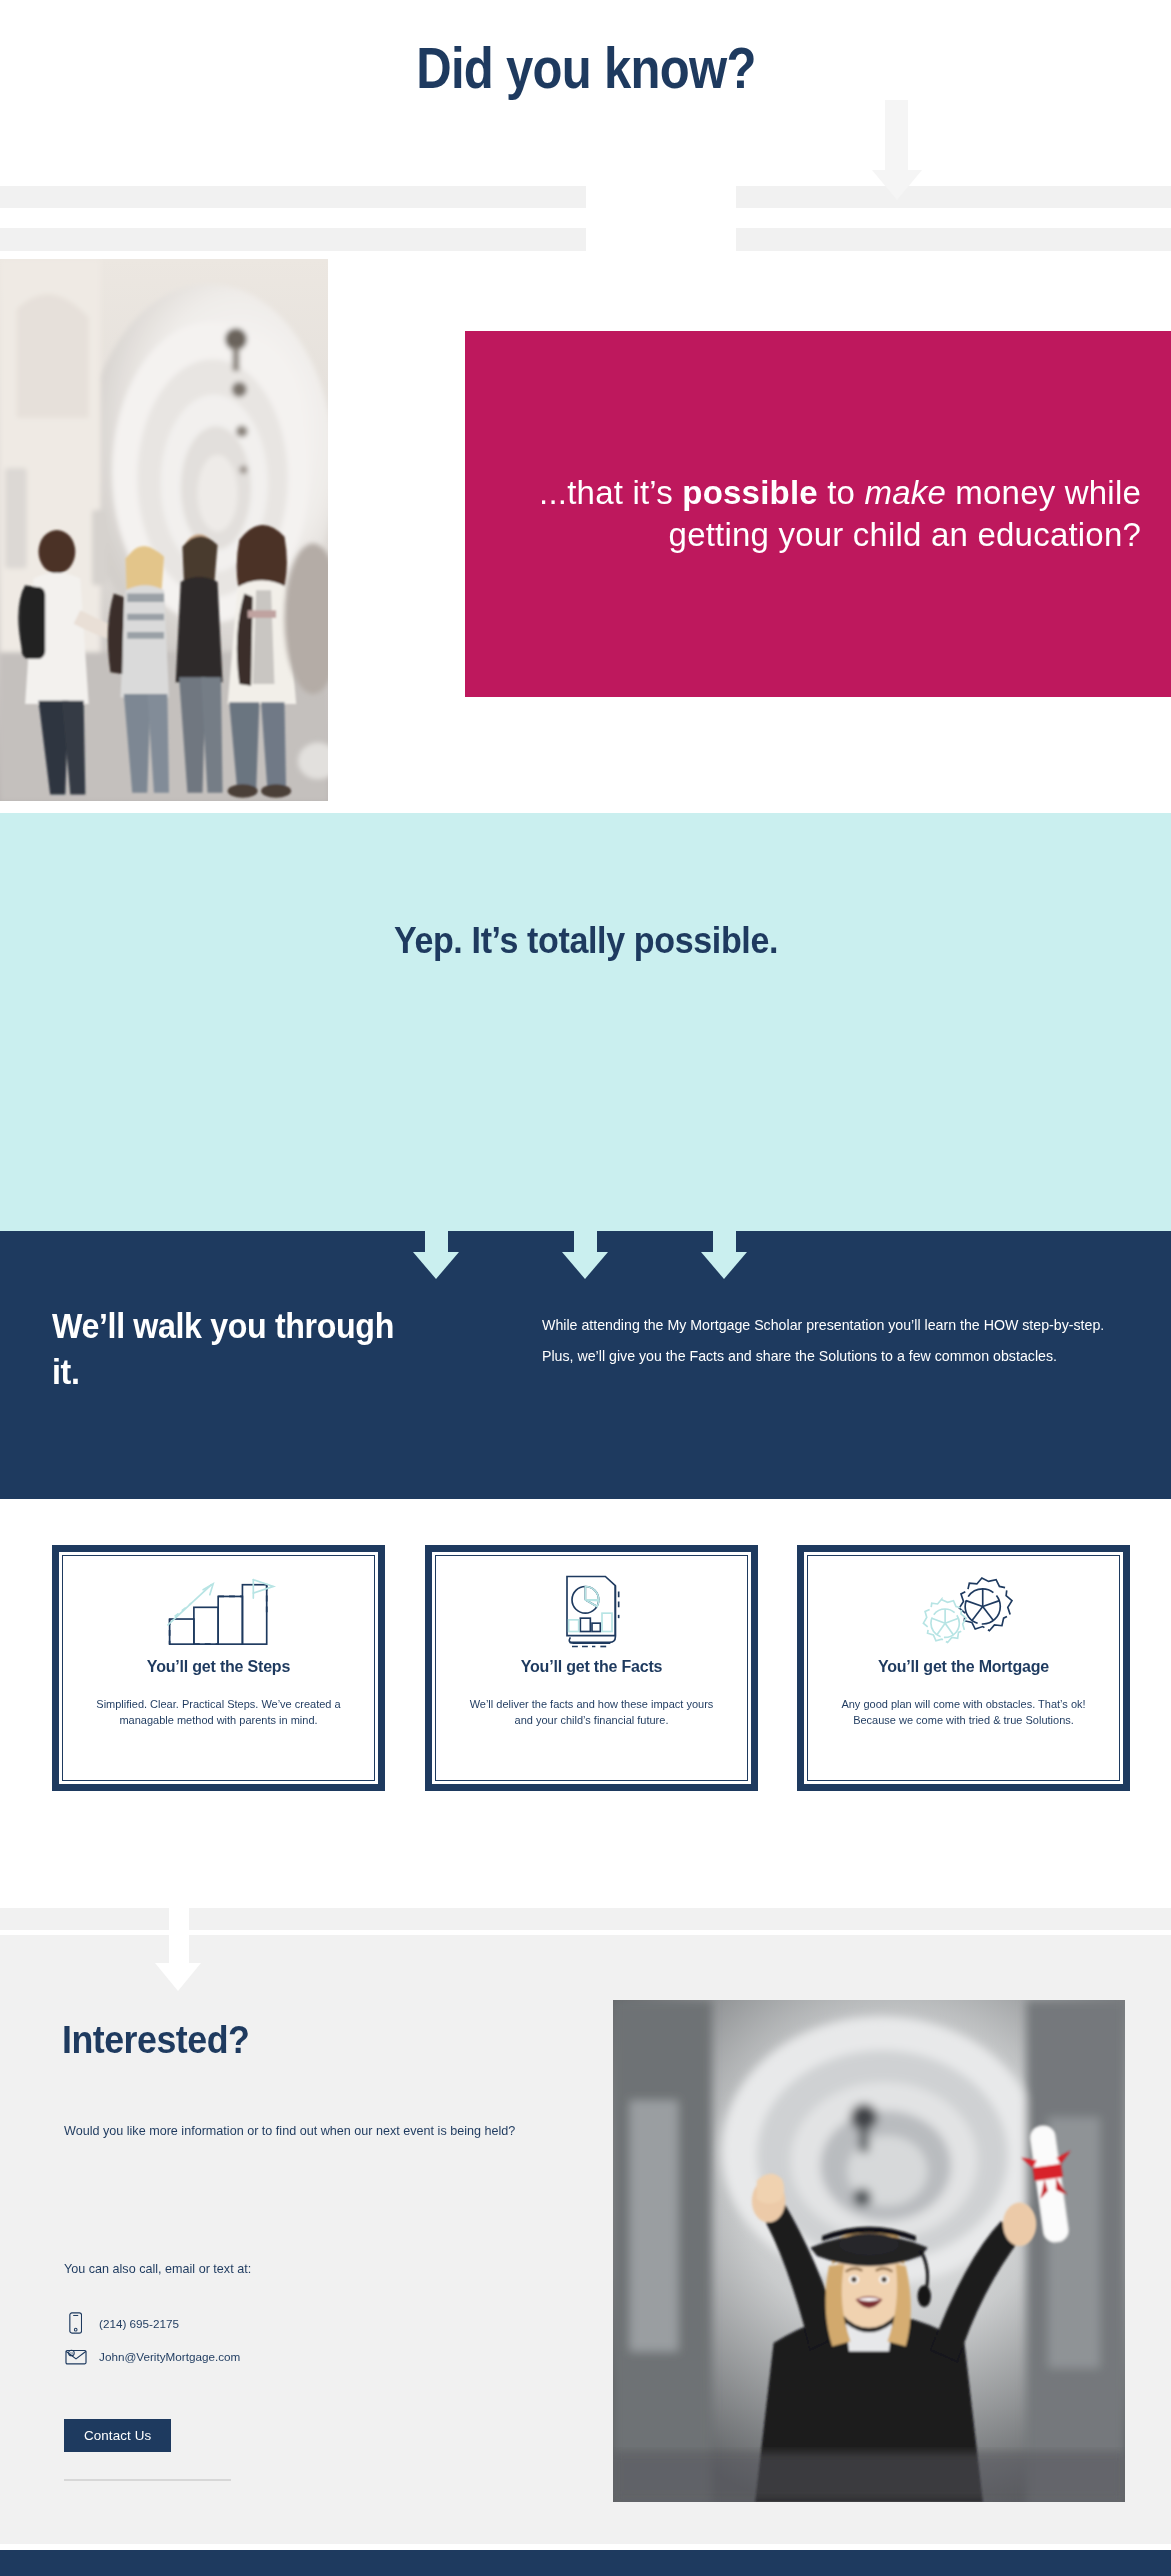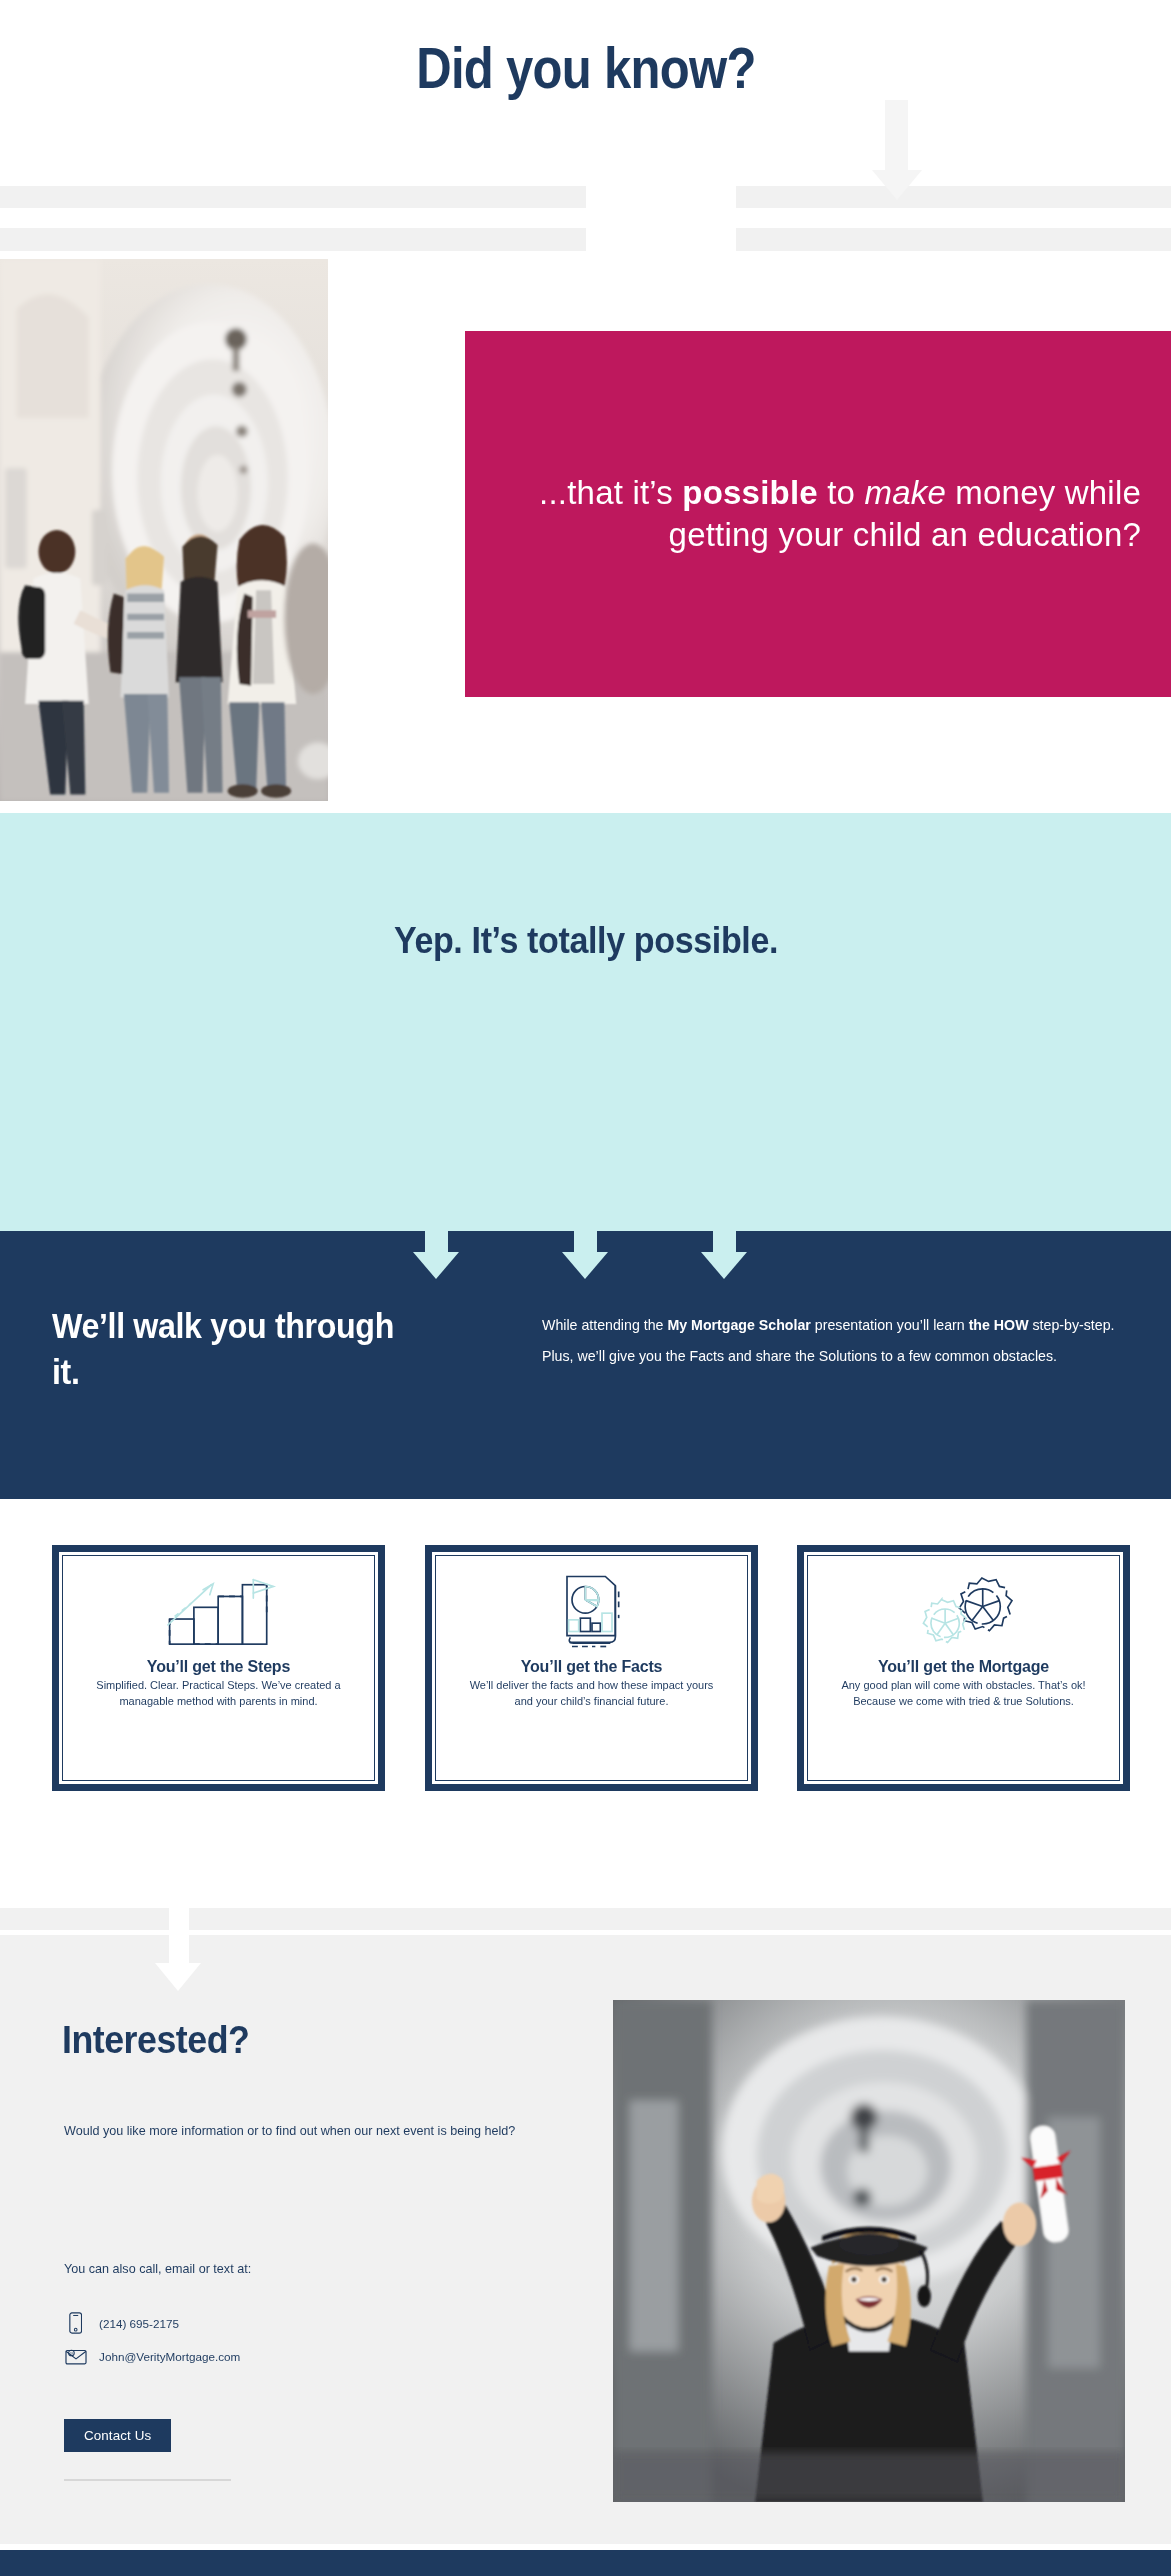--- a/index.html
+++ b/index.html
@@ -160,21 +160,21 @@
   }
   #navy-body {
     position: absolute;
     left: 542px; top: 79px;
     width: 586px;
     color: #ffffff;
     font-size: 14.2px;
     line-height: 2.15;
     font-weight: 400;
   }
-  #navy-body b { font-weight: 700; }
+  #navy-body b { font-weight: 400; }
 
   
   .card {
     position: absolute;
     top: 1545px;
     width: 333px;
     height: 246px;
     border: 7.5px solid #1e3a5f;
     background: #ffffff;
   }
@@ -194,21 +194,21 @@
   .card-icon { margin-top: 16.7px; height: 77px; display: flex; align-items: center; justify-content: center; }
   .card-title {
     margin-top: 8.4px;
     font-size: 16px;
     font-weight: 700;
     color: #1e3a5f;
     text-align: center;
     letter-spacing: -0.2px;
   }
   .card-desc {
-    margin-top: 2px;
+    margin-top: 21px;
     font-size: 11px;
     line-height: 1.42;
     color: #1e3a5f;
     text-align: center;
     padding: 0 25px;
     font-weight: 400;
   }
 
   
   #gray-section {

